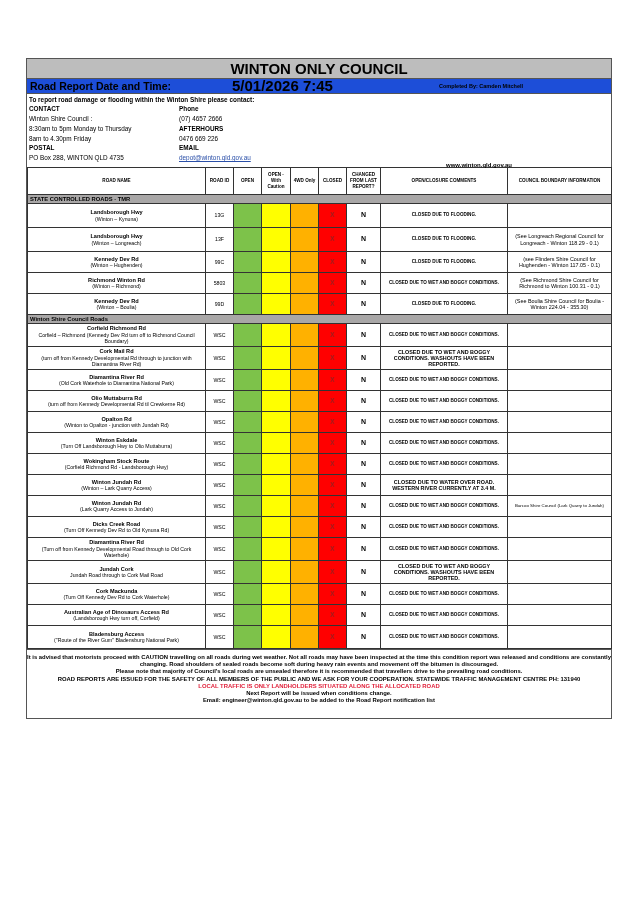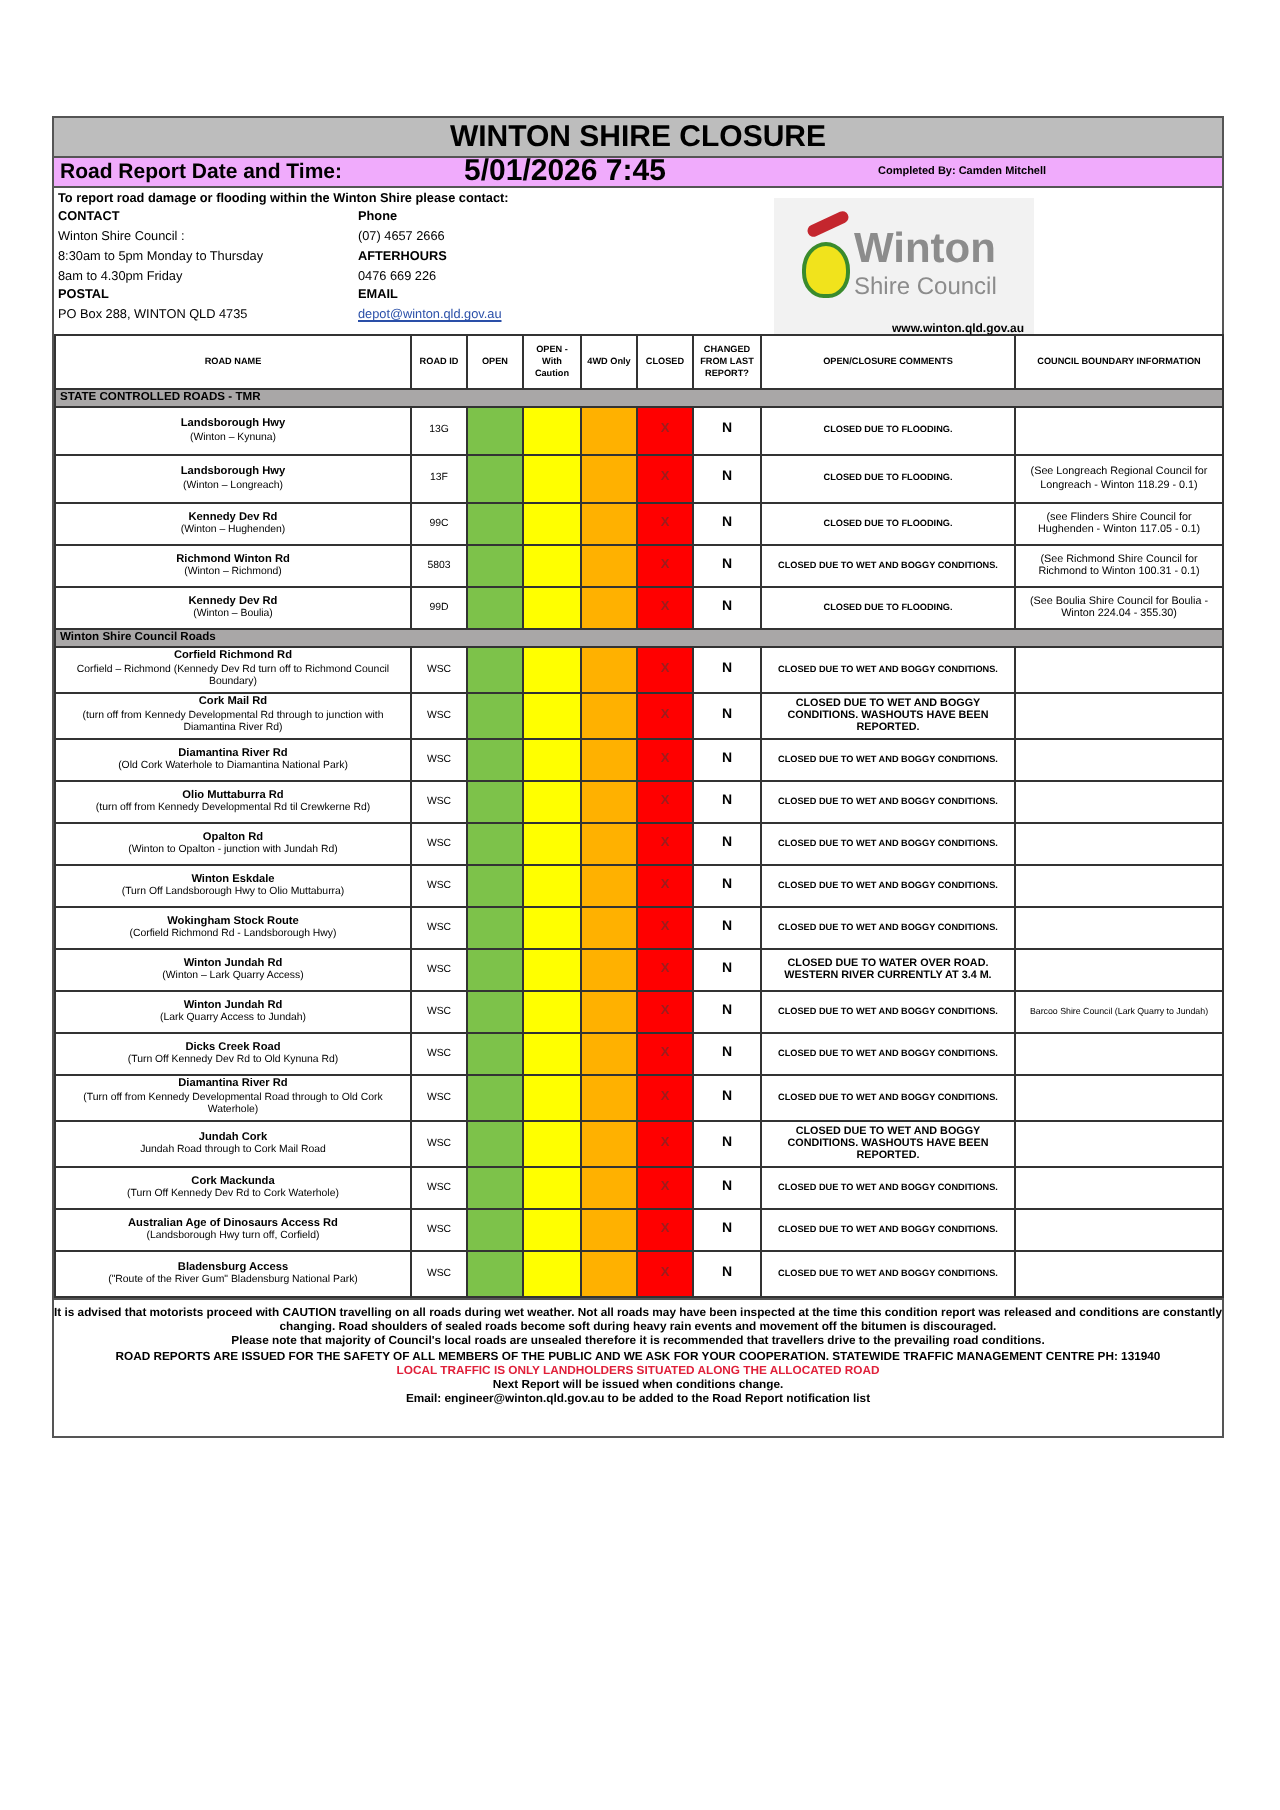--- a/index.html
+++ b/index.html
@@ -1,19 +1,19 @@
 <!DOCTYPE html>
 <html><head>
 <meta charset="utf-8">
 <style>
   html, body { margin:0; padding:0; background:#ffffff; }
   body { width:640px; height:905px; position:relative; font-family:"Liberation Sans", sans-serif; color:#000; }
   .sheet { position:absolute; left:26px; top:58px; width:584px; border:1.5px solid #555; background:#fff; }
   .title-bar { background:#bdbdbd; height:19px; border-bottom:1px solid #555; text-align:center; font-weight:bold; font-size:15px; line-height:19px; }
-  .date-bar { background:#f0abfc; height:14px; border-bottom:1px solid #555; position:relative; font-weight:bold;text-decoration:underline; }
+  .date-bar { background:#1d4ed8; height:14px; border-bottom:1px solid #555; position:relative; font-weight:bold;text-decoration:underline; }
   .date-bar .lbl { position:absolute; left:3px; top:0; font-size:10.5px; line-height:14px; }
   .date-bar .val { position:absolute; left:205px; top:0; font-size:15px; line-height:14px; }
   .date-bar .by { position:absolute; left:412px; top:0; font-size:5.5px; line-height:14px; }
   .contact { position:relative; height:73px; font-size:6.4px; }
   .contact .line { position:absolute; line-height:8px; white-space:nowrap; }
   .b { font-weight:bold; }
   .email-link { color:#2a4fa8; text-decoration:underline; }
   .logo { position:absolute; left:360px; top:5px; width:130px; height:68px; background:#f2f2f2; }
   .logo .crest { position:absolute; left:14px; top:22px; width:24px; height:28px; border-radius:50% 50% 45% 45%; background:#f1e31c; border:2px solid #3a8b2c; box-sizing:border-box; }
   .logo .bird { position:absolute; left:16px; top:10px; width:22px; height:6px; background:#c4262e; transform:rotate(-25deg); border-radius:3px; }
@@ -35,21 +35,21 @@
   .cmt.big { font-size:5.4px !important; line-height:6.3px !important; }
   .bnd { font-size:5.4px !important; }
   .bnd.small { font-size:4.4px !important; }
   .notice { height:64px; border-top:1px solid #555; font-size:5.9px; line-height:7.2px; text-align:center; font-weight:bold; padding-top:4px; }
   .notice .red { color:#e0203a; }
 </style>
 </head>
 <body>
 
 <div class="sheet">
-  <div class="title-bar">WINTON SHIRE CLOSURE</div>
+  <div class="title-bar">WINTON ONLY COUNCIL</div>
   <div class="date-bar">
     <span class="lbl">Road Report Date and Time:</span>
     <span class="val">5/01/2026 7:45</span>
     <span class="by">Completed By: Camden Mitchell</span>
   </div>
 
   <div class="contact">
     <div class="line b" style="left:2px;top:2px">To report road damage or flooding within the Winton Shire please contact:</div>
     <div class="line b" style="left:2px;top:11px">CONTACT</div>
     <div class="line" style="left:2px;top:21px">Winton Shire Council :</div>
@@ -58,26 +58,20 @@
     <div class="line b" style="left:2px;top:50px">POSTAL</div>
     <div class="line" style="left:2px;top:60px">PO Box 288, WINTON QLD 4735</div>
 
     <div class="line b" style="left:152px;top:11px">Phone</div>
     <div class="line" style="left:152px;top:21px">(07) 4657 2666</div>
     <div class="line b" style="left:152px;top:31px">AFTERHOURS</div>
     <div class="line" style="left:152px;top:41px">0476 669 226</div>
     <div class="line b" style="left:152px;top:50px">EMAIL</div>
     <div class="line email-link" style="left:152px;top:60px">depot@winton.qld.gov.au</div>
 
-    <div class="logo">
-      <div class="bird"></div>
-      <div class="crest"></div>
-      <div class="w1">Winton</div>
-      <div class="w2">Shire Council</div>
-    </div>
     <div class="www" style="top:68px">www.winton.qld.gov.au</div>
   </div>
 
   <table class="roads">
     <colgroup>
       <col style="width:178px">
         <col style="width:28px">
         <col style="width:28px">
         <col style="width:29px">
         <col style="width:28px">

